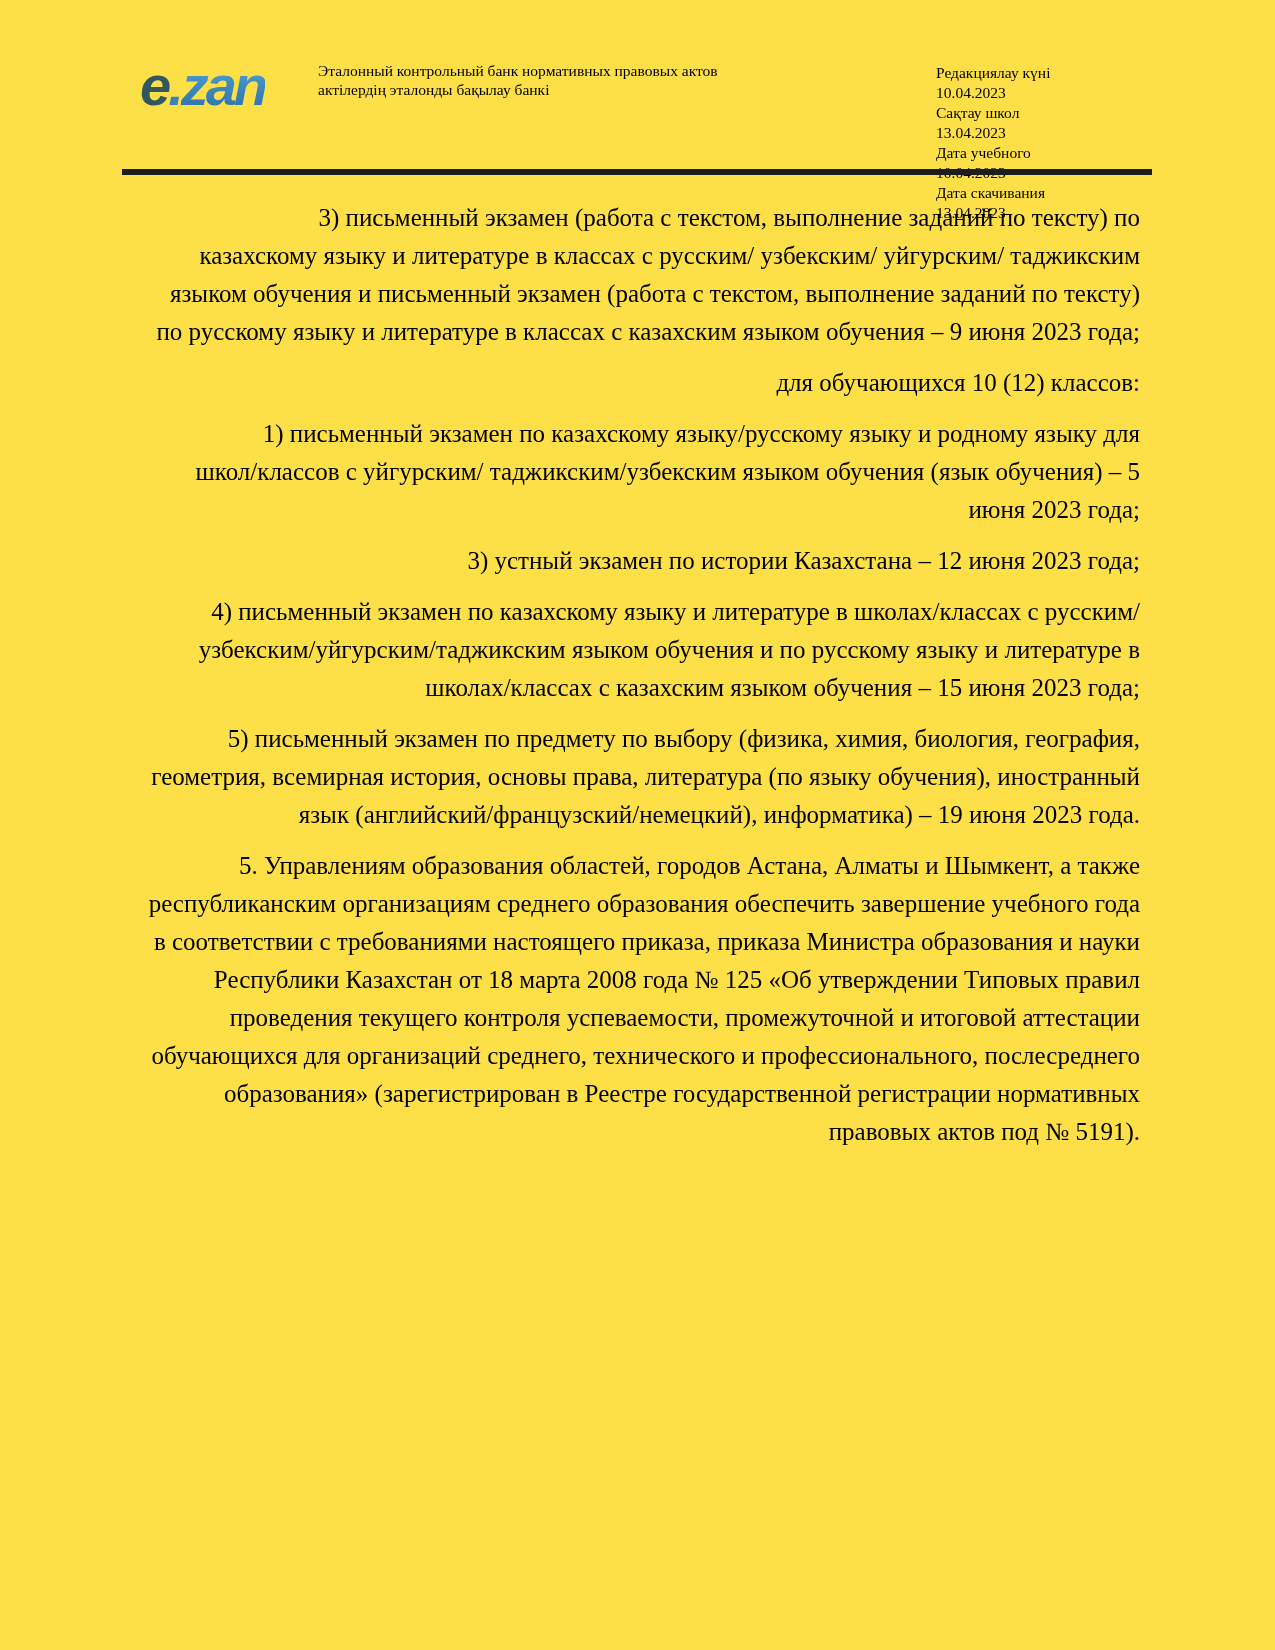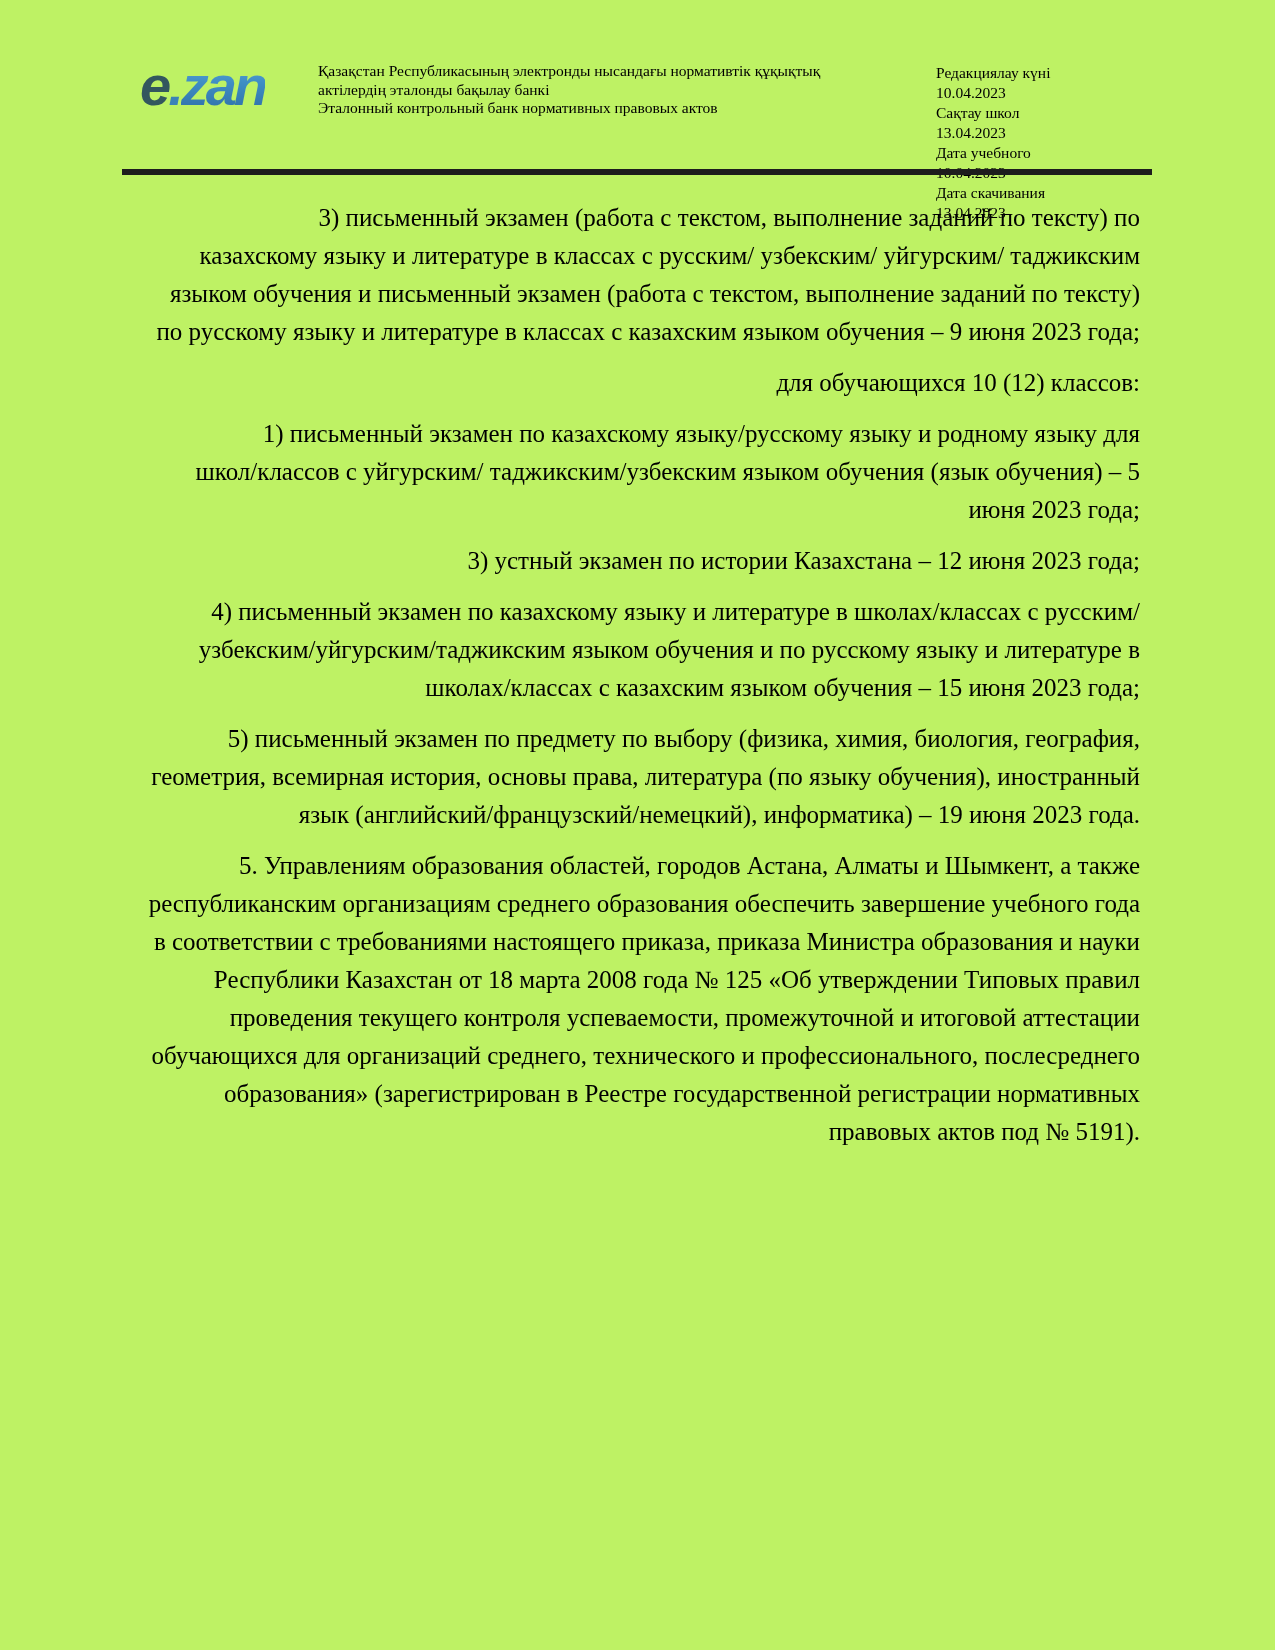--- a/index.html
+++ b/index.html
@@ -4,21 +4,21 @@
 <style>
   html, body {
     margin: 0;
     padding: 0;
     background: #ffffff;
   }
   .page {
     position: relative;
     width: 1275px;
     height: 1650px;
-    background: #bef264;
+    background: #fde047;
     font-family: "Liberation Serif", serif;
     color: #000000;
     overflow: hidden;
   }
 
   
   .logo {
     position: absolute;
     left: 140px;
     top: 58px;
@@ -86,23 +86,22 @@
 </head>
 <body>
 
 <div class="page">
 
   <div class="logo">
     <span class="logo-e">e</span><span class="logo-dot">.</span><span class="logo-zan">zan</span>
   </div>
 
   <div class="bank-title">
-    <div>Қазақстан Республикасының электронды нысандағы нормативтік құқықтық</div>
+    <div>Эталонный контрольный банк нормативных правовых актов</div>
     <div>актілердің эталонды бақылау банкі</div>
-    <div>Эталонный контрольный банк нормативных правовых актов</div>
   </div>
 
   <div class="dates">
     <div class="date-row">
       <span class="date-label">Редакциялау күні</span>
       <span class="date-value">10.04.2023</span>
     </div>
     <div class="date-row">
       <span class="date-label">Сақтау школ</span>
       <span class="date-value">13.04.2023</span>

